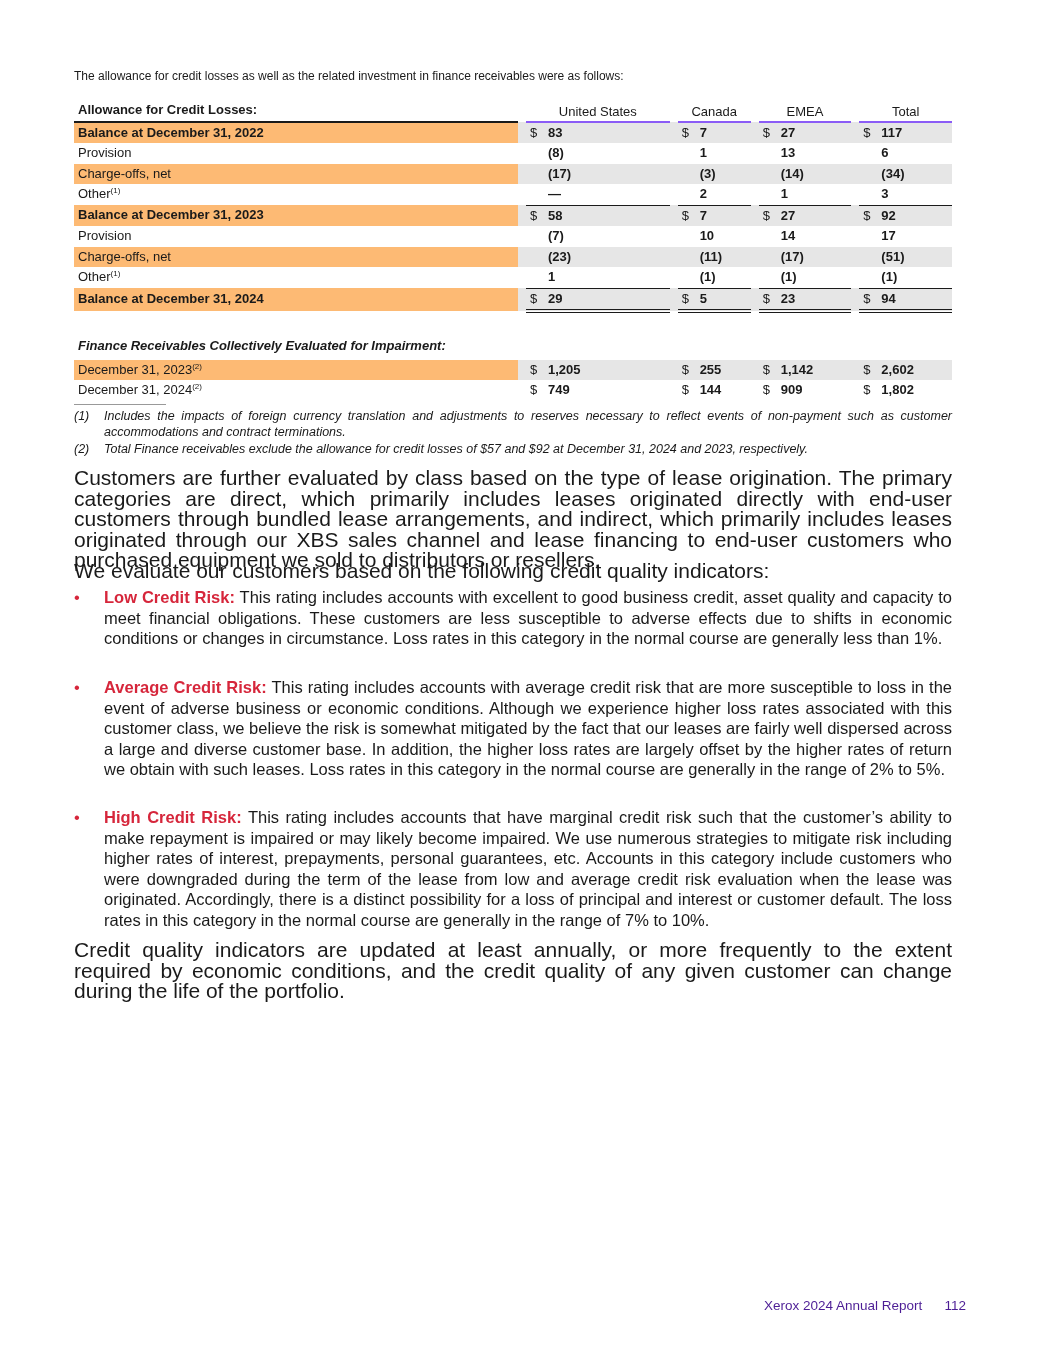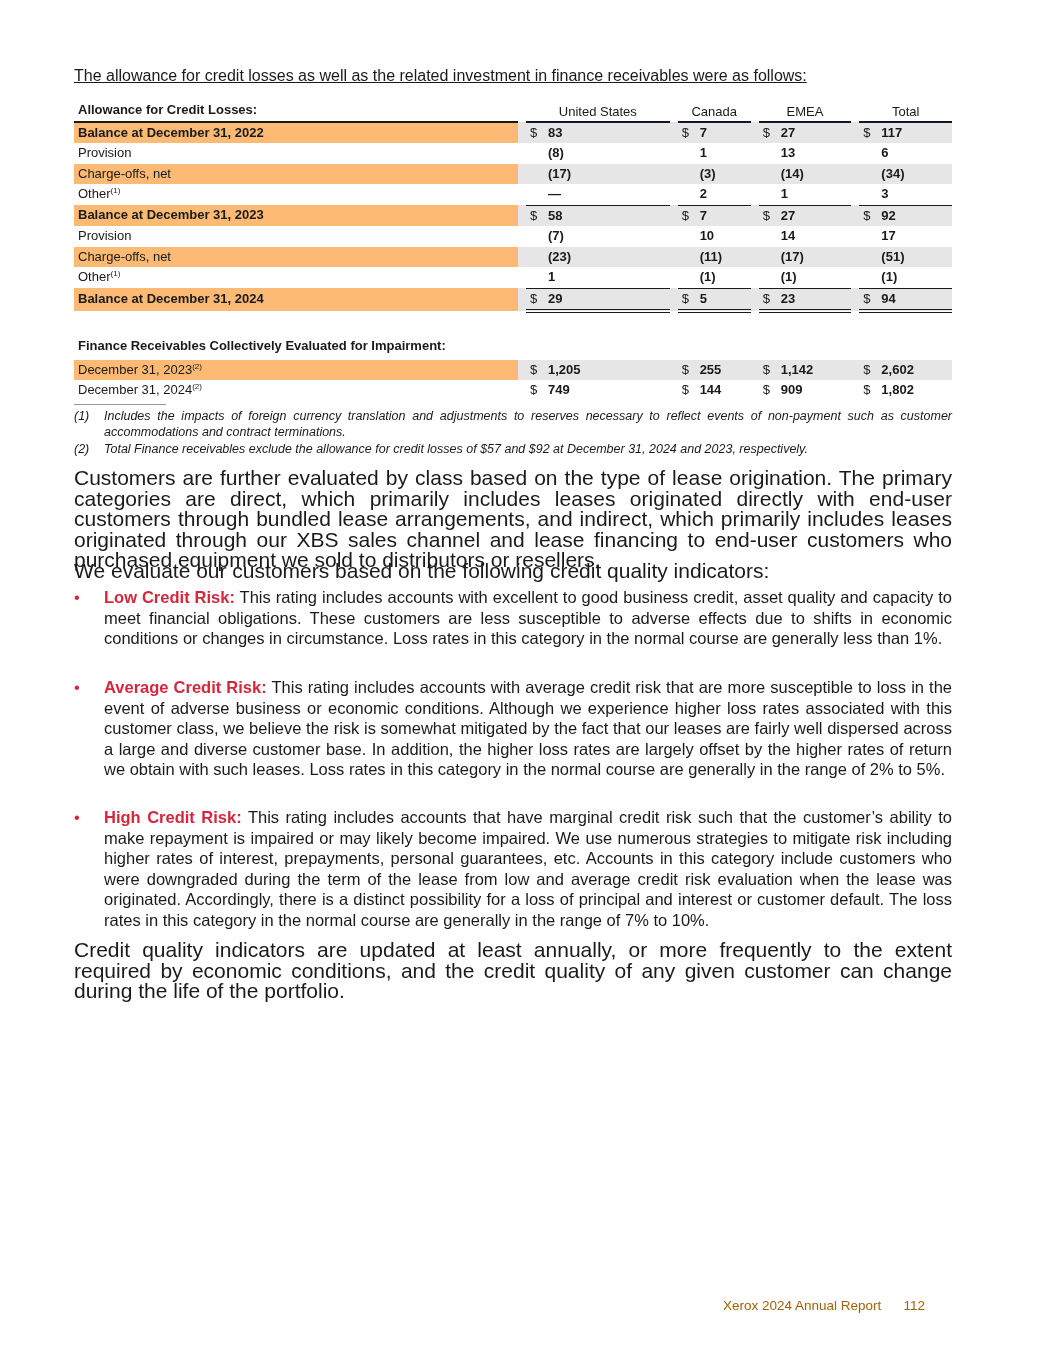--- a/index.html
+++ b/index.html
@@ -1,45 +1,45 @@
 <!DOCTYPE html>
 <html><head>
 <meta charset="utf-8">
 <style>
   html, body { margin: 0; padding: 0; background: #ffffff; }
   body { width: 1048px; height: 1365px; position: relative; font-family: "Liberation Sans", sans-serif; color: #1a1a1a; }
   .page { position: absolute; left: 74px; top: 0; width: 878px; }
-  .intro { position: absolute; top: 66px; left: 0; font-size: 16px; line-height: 20px; text-decoration: underline; }
+  .intro { position: absolute; top: 66px; left: 0; font-size: 12px; line-height: 20px; }
   table.fin { position: absolute; top: 100px; left: 0; width: 878px; border-collapse: collapse; font-size: 13px; }
   table.fin td { padding: 0; height: 20.5px; line-height: 20.5px; }
   .lbl { width: 440px; padding-left: 4px !important; }
   .gap { width: 8px; }
   .cur { width: 18px; padding-left: 4px !important; }
   .val { text-align: left; padding-right: 0 !important; font-weight: bold; }
   .shade td.s { background: #e6e6e6; }
   .shade td.lbl { background: #fdba74; }
   .bold td.lbl { font-weight: bold; }
   .hdr td { height: 20px; vertical-align: bottom; margin-top: 24px; }
-  .hdr .colh { text-align: center; border-bottom: 2px solid #0f172a; line-height: 18px; }
+  .hdr .colh { text-align: center; border-bottom: 2px solid #8b5cf6; line-height: 18px; }
   .hdr .lbl { font-weight: bold; border-bottom: 2px solid #1a1a1a; }
   .topline td.c { border-top: 1.5px solid #1a1a1a; }
   .dbl td.c { border-bottom: 4px double #1a1a1a; }
   sup { font-size: 8px; vertical-align: super; line-height: 0; }
   .spacer td { height: 12px; }
-  .fr-hdr td.lbl { font-weight: bold; height: 26px; vertical-align: middle; }
+  .fr-hdr td.lbl { font-weight: bold; height: 26px; vertical-align: middle; font-style: italic; }
   .footrule { position: absolute; top: 404px; left: 0; width: 92px; border-top: 1px solid #999; }
   .fn { position: absolute; left: 0; width: 878px; font-size: 12.5px; font-style: italic; line-height: 16px; }
   .fn .num { position: absolute; left: 0; }
   .fn .txt { margin-left: 30px; text-align: justify; text-align-last: left; }
   .para { position: absolute; left: 0; width: 878px; font-size: 21px; line-height: 20.5px; text-align: justify; }
   .bullet { position: absolute; left: 0; width: 878px; font-size: 16.5px; line-height: 20.5px; }
   .bullet .dot { position: absolute; left: 0; color: #d6263b; }
   .bullet .btxt { margin-left: 30px; text-align: justify; }
   .red { color: #d6263b; font-weight: bold; }
-  .footer { position: absolute; top: 1298px; left: 723px; font-size: 13.5px; color: #a16207; }
+  .footer { position: absolute; top: 1298px; left: 764px; font-size: 13.5px; color: #4c1d95; }
   .footer .pg { margin-left: 22px; }
 </style>
 </head>
 <body>
 
 <div class="page">
 
   <div class="intro">The allowance for credit losses as well as the related investment in finance receivables were as follows:</div>
 
   <table class="fin">

